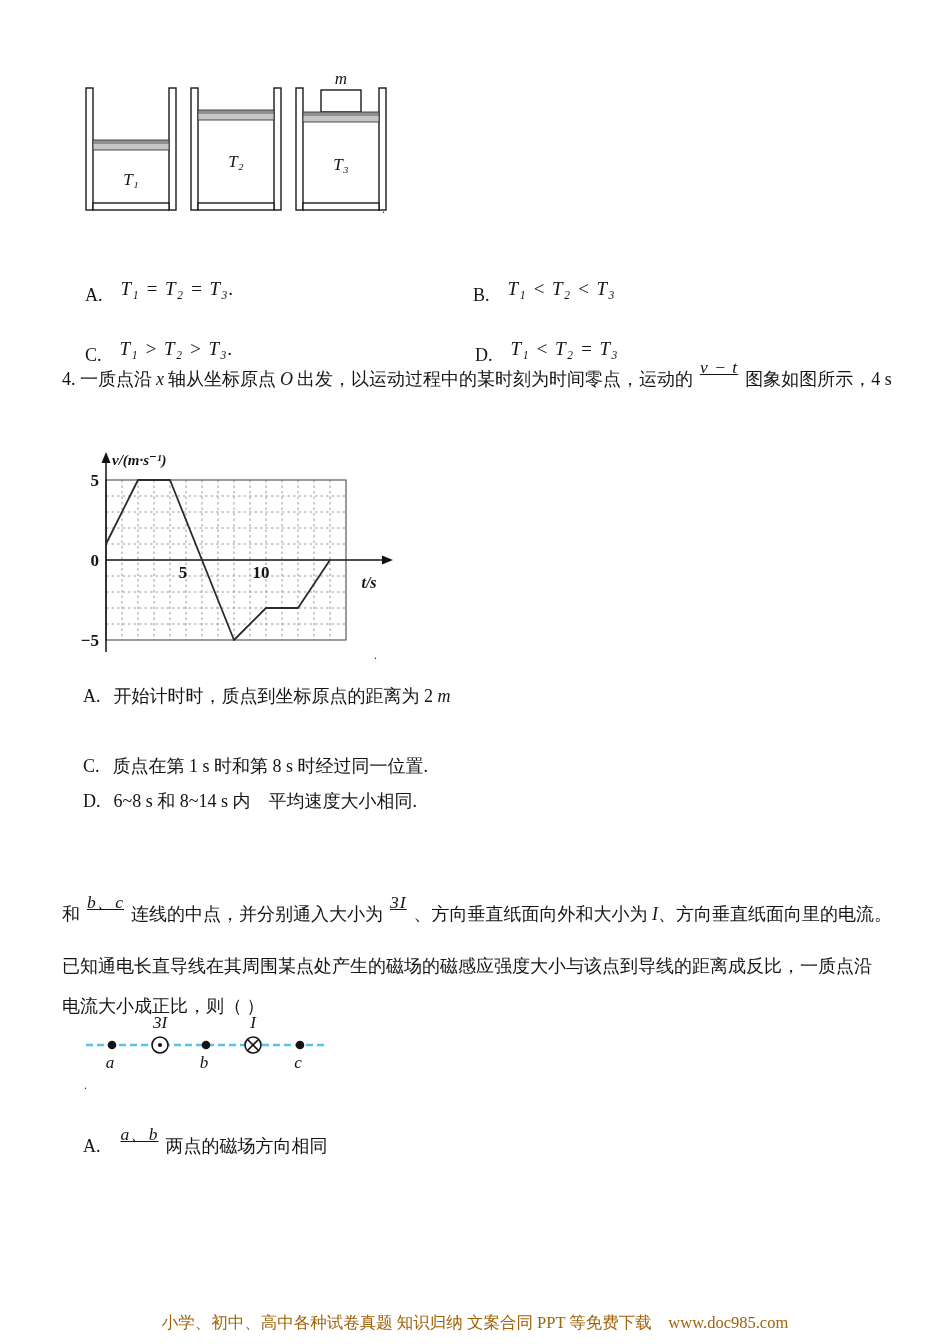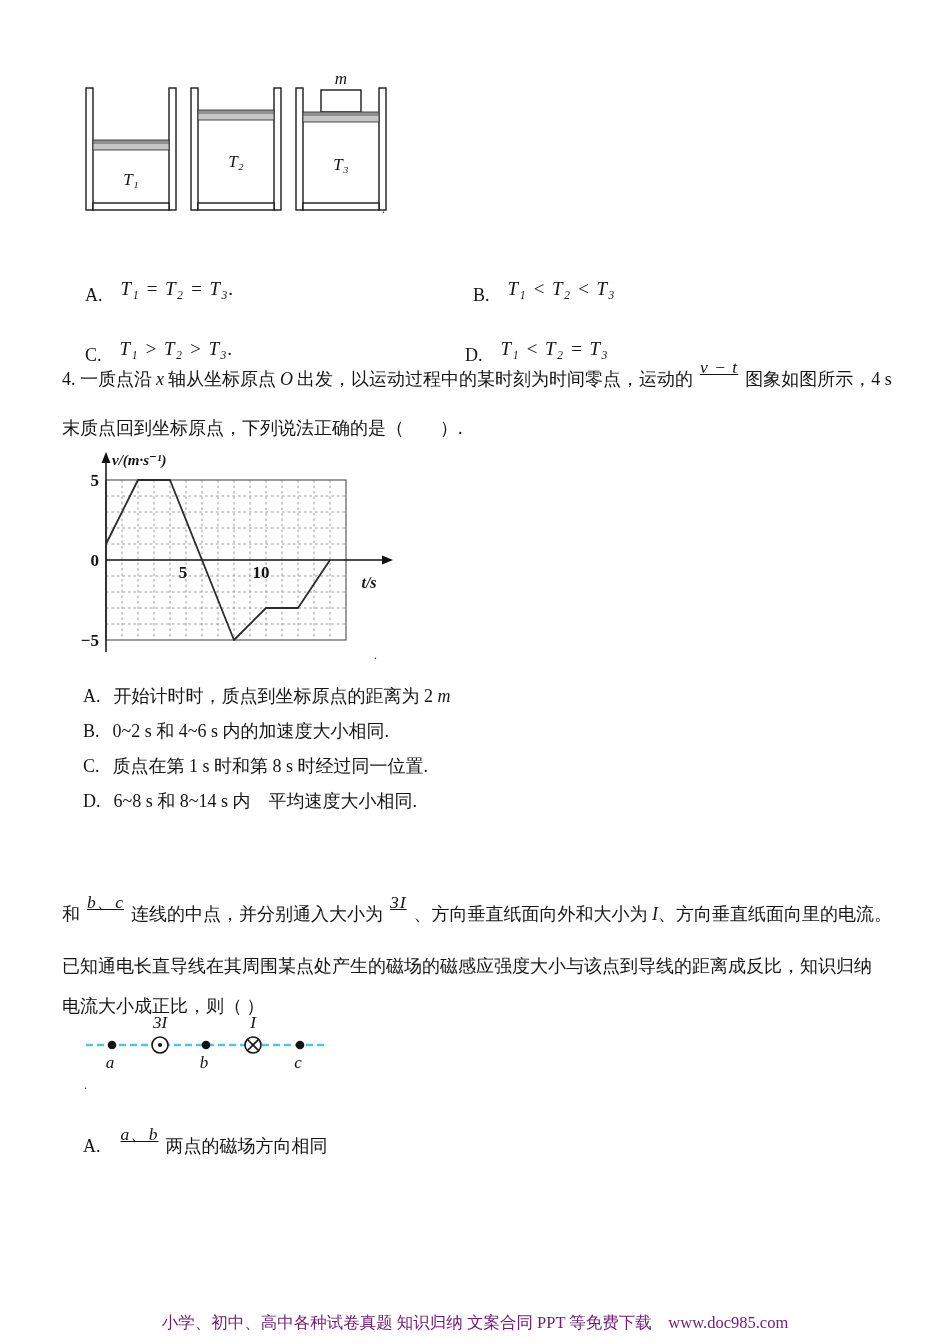--- a/index.html
+++ b/index.html
@@ -28,21 +28,21 @@
   
   .wall{fill:#ffffff;stroke:#1a1a1a;stroke-width:1.4;}
   .piston-top{fill:#8f8f8f;}
   .piston-bottom{fill:#c6c6c6;}
   .piston-outline{fill:none;stroke:#3a3a3a;stroke-width:0.9;}
   .flabel{font-family:"Liberation Serif","DejaVu Serif",serif;font-style:italic;font-size:17px;fill:#141414;}
   
   .dlab{font-family:"Liberation Serif","DejaVu Serif",serif;font-style:italic;font-size:17px;fill:#141414;}
   .wiresym{fill:#fff;stroke:#141414;stroke-width:1.6;}
   .wiresym-mark{stroke:#141414;stroke-width:1.6;}
-  .footer{width:950px;text-align:center;font-size:16.5px;color:#701a75;}
+  .footer{width:950px;text-align:center;font-size:16.5px;color:#a16207;}
 </style>
 </head>
 <body>
 
 <div class="page" data-name="exam-page">
 
   <svg class="abs" style="left:78px;top:58px" width="335" height="165" viewBox="0 0 335 165" data-name="question3-figure">
 
     <g data-name="container-1">
       <rect class="wall" x="8" y="30" width="7" height="122"></rect>
@@ -86,29 +86,28 @@
 
   <div class="abs optrow" style="left:85px;top:248px" data-name="q3-option-a">
     <span class="letter" data-name="option-letter">A.</span><span class="fml" data-name="option-formula">T₁ = T₂ = T₃.</span>
   </div>
   <div class="abs optrow" style="left:473px;top:248px" data-name="q3-option-b">
     <span class="letter" data-name="option-letter">B.</span><span class="fml" data-name="option-formula">T₁ &lt; T₂ &lt; T₃</span>
   </div>
   <div class="abs optrow" style="left:85px;top:308px" data-name="q3-option-c">
     <span class="letter" data-name="option-letter">C.</span><span class="fml" data-name="option-formula">T₁ &gt; T₂ &gt; T₃.</span>
   </div>
-  <div class="abs optrow" style="left:465px;top:308px" data-name="q3-option-d">
+  <div class="abs optrow" style="left:475px;top:308px" data-name="q3-option-d">
     <span class="letter" data-name="option-letter">D.</span><span class="fml" data-name="option-formula">T₁ &lt; T₂ = T₃</span>
   </div>
 
   <div class="abs t" style="left:62px;top:368px" data-name="q4-statement-line1">
     <span data-name="q4-number">4.</span>
     <span data-name="q4-text">一质点沿</span><span class="var" data-name="variable-x">x</span><span data-name="q4-text">轴从坐标原点</span><span class="var" data-name="variable-o">O</span><span data-name="q4-text">出发，以运动过程中的某时刻为时间零点，运动的</span><span class="fraise" data-name="vt-formula">v − t</span><span data-name="q4-text">图象如图所示，4 s</span>
   </div>
-  <div class="abs t" style="left:62px;top:417px" data-name="q4-statement-line2">末质点回到坐标原点，下列说法正确的是（　　）.</div>
 
   <svg class="abs" style="left:72px;top:450px" width="335" height="215" viewBox="0 0 335 215" data-name="vt-graph">
     <g data-name="vt-grid">
         <line x1="50" x2="50" y1="30" y2="190"></line>
         <line x1="66" x2="66" y1="30" y2="190"></line>
         <line x1="82" x2="82" y1="30" y2="190"></line>
         <line x1="98" x2="98" y1="30" y2="190"></line>
         <line x1="114" x2="114" y1="30" y2="190"></line>
         <line x1="130" x2="130" y1="30" y2="190"></line>
         <line x1="146" x2="146" y1="30" y2="190"></line>
@@ -140,34 +139,31 @@
     <text class="gtick" x="27" y="196" text-anchor="end" data-name="y-tick-neg5">−5</text>
     <text class="gtick" x="111" y="128" text-anchor="middle" data-name="x-tick-5">5</text>
     <text class="gtick" x="189" y="128" text-anchor="middle" data-name="x-tick-10">10</text>
     <text class="glabel" x="297" y="138" text-anchor="middle" style="font-size:16px" data-name="x-axis-label">t/s</text>
   </svg>
   <span class="abs small-mark" style="left:374px;top:648px" data-name="stray-mark">.</span>
 
   <div class="abs qopt" style="left:83px;top:684px" data-name="q4-option-a">
     <span class="letter" data-name="option-letter">A.</span><span data-name="option-text">开始计时时，质点到坐标原点的距离为 2 </span><span class="var" style="margin:0" data-name="variable-m">m</span>
   </div>
-  <div class="abs qopt" style="left:83px;top:719px" data-name="q4-option-b">
-    <span class="letter" data-name="option-letter">B.</span><span data-name="option-text">0~2 s 和 4~6 s 内的加速度大小相同.</span>
-  </div>
   <div class="abs qopt" style="left:83px;top:754px" data-name="q4-option-c">
     <span class="letter" data-name="option-letter">C.</span><span data-name="option-text">质点在第 1 s 时和第 8 s 时经过同一位置.</span>
   </div>
   <div class="abs qopt" style="left:83px;top:789px" data-name="q4-option-d">
     <span class="letter" data-name="option-letter">D.</span><span data-name="option-text">6~8 s 和 8~14 s 内　平均速度大小相同.</span>
   </div>
 
   <div class="abs t" style="left:62px;top:903px" data-name="q5-statement-line2">
     <span data-name="q5-text">和</span><span class="fraise" data-name="points-bc-formula">b、c</span><span data-name="q5-text">连线的中点，并分别通入大小为</span><span class="fraise" data-name="current-3i-formula">3I</span><span data-name="q5-text">、方向垂直纸面向外和大小为 </span><span class="var" style="margin:0" data-name="variable-i">I</span><span data-name="q5-text">、方向垂直纸面向里的电流。</span>
   </div>
-  <div class="abs t" style="left:62px;top:955px" data-name="q5-statement-line3">已知通电长直导线在其周围某点处产生的磁场的磁感应强度大小与该点到导线的距离成反比，知识归纳</div>
+  <div class="abs t" style="left:62px;top:955px" data-name="q5-statement-line3">已知通电长直导线在其周围某点处产生的磁场的磁感应强度大小与该点到导线的距离成反比，一质点沿</div>
   <div class="abs t" style="left:62px;top:995px" data-name="q5-statement-line4">电流大小成正比，则（ ）</div>
 
   <svg class="abs" style="left:76px;top:1012px" width="290" height="62" viewBox="0 0 290 62" data-name="q5-diagram">
     <line x1="10" y1="33" x2="248" y2="33" stroke-width="2.4" stroke-dasharray="7,4" data-name="abc-line" stroke="#56c3e4"></line>
     <circle cx="36" cy="33" r="4.3" fill="#141414" data-name="point-a-dot"></circle>
     <circle cx="130" cy="33" r="4.3" fill="#141414" data-name="point-b-dot"></circle>
     <circle cx="224" cy="33" r="4.3" fill="#141414" data-name="point-c-dot"></circle>
     <g data-name="current-out-icon">
       <circle class="wiresym" cx="84" cy="33" r="8"></circle>
       <circle cx="84" cy="33" r="2.1" fill="#141414"></circle>

